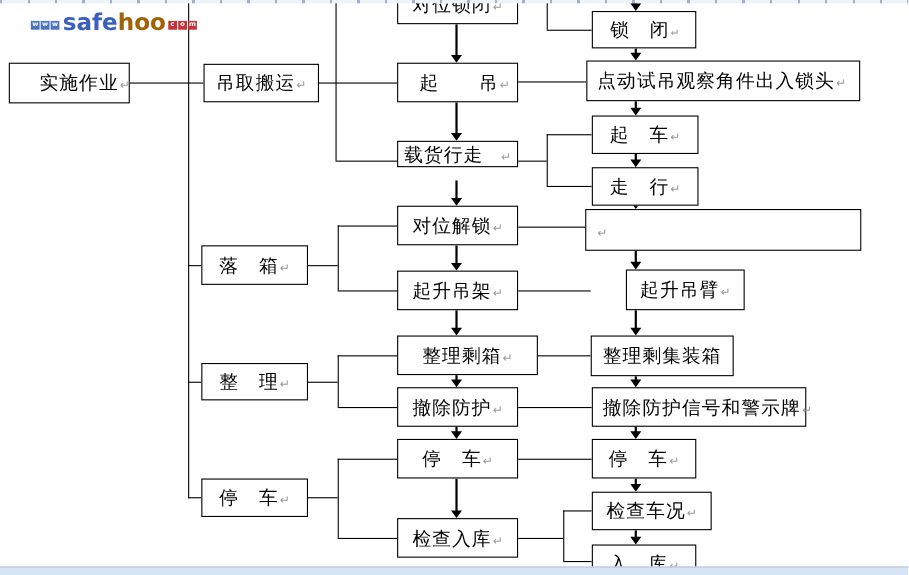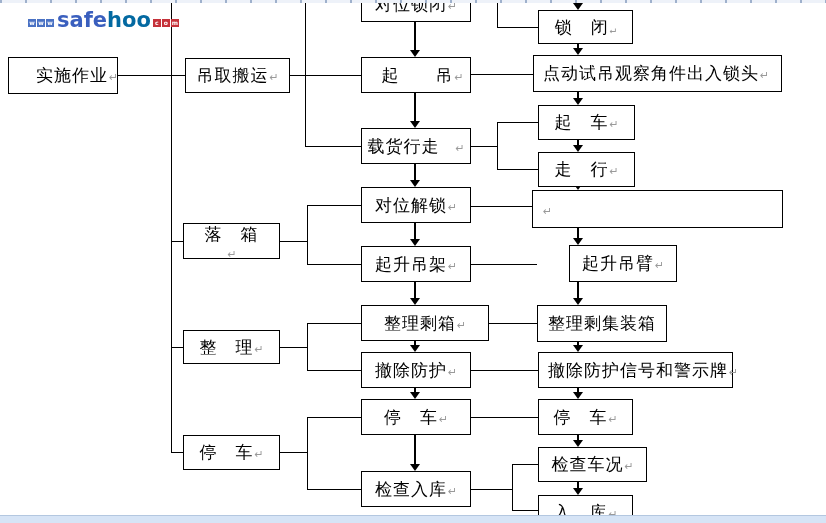--- a/index.html
+++ b/index.html
@@ -19,21 +19,21 @@
   }
   
   .logo{position:absolute;left:28px;top:12px;display:flex;align-items:flex-end;z-index:4;}
   .logo .blk{
     width:8px;height:8px;margin-right:1px;display:flex;align-items:center;justify-content:center;
     color:#fff;font-size:6px;font-weight:bold;line-height:1;margin-bottom:3px;
   }
   .logo .blk.blue{background:#4a72c4;}
   .logo .blk.red{background:#c5323a;}
   .logo-safe{color:#3a5fbe;font-weight:bold;font-size:21px;line-height:.85;margin-left:2px;}
-  .logo-hoo{color:#0369a1;font-weight:bold;font-size:21px;line-height:.85;margin-right:2px;}
+  .logo-hoo{color:#a16207;font-weight:bold;font-size:21px;line-height:.85;margin-right:2px;}
   
   .canvas{position:absolute;left:0;top:0;width:826px;height:523px;z-index:1;}
   .flow-box{
     position:absolute;box-sizing:border-box;background:#fff;border:1px solid #000;
     display:flex;align-items:center;justify-content:center;white-space:nowrap;
     font-size:17px;letter-spacing:1px;color:#000;z-index:2;
   }
   .flow-box.align-left{justify-content:flex-start;padding-left:9px;}
   .ret{color:#9a9a9a;font-size:11px;letter-spacing:0;margin-left:1px;transform:translateY(2px);}
   .flow-line{position:absolute;background:#000;z-index:1;}
@@ -135,41 +135,41 @@
       <div class="arrow-shaft" style="left: 577px; top: 482px; height: 7px;"></div>
       <div class="arrow-head" style="left: 573px; top: 488px;"></div>
       <div class="flow-box" style="left: 8px; top: 57px; width: 110px; height: 37px; padding-left: 28px;">
         <span>实施作业</span>
         <span class="ret">↵</span>
       </div>
       <div class="flow-box" style="left: 185px; top: 58px; width: 105px; height: 35px;">
         <span>吊取搬运</span>
         <span class="ret">↵</span>
       </div>
-      <div class="flow-box" style="left: 183px; top: 223px; width: 97px; height: 36px; flex-direction: column;">
+      <div class="flow-box" style="left: 183px; top: 223px; width: 97px; height: 36px;">
         <span>落　箱</span>
         <span class="ret">↵</span>
       </div>
       <div class="flow-box" style="left: 183px; top: 330px; width: 97px; height: 34px;">
         <span>整　理</span>
         <span class="ret">↵</span>
       </div>
       <div class="flow-box" style="left: 183px; top: 435px; width: 97px; height: 35px;">
         <span>停　车</span>
         <span class="ret">↵</span>
       </div>
       <div class="flow-box" style="left: 361px; top: -14px; width: 110px; height: 36px;">
         <span>对位锁闭</span>
         <span class="ret">↵</span>
       </div>
       <div class="flow-box" style="left: 361px; top: 57px; width: 110px; height: 36px; padding-left: 13px;">
         <span>起　　吊</span>
         <span class="ret">↵</span>
       </div>
-      <div class="flow-box" style="left: 361px; top: 128px; width: 110px; height: 36px; gap: 15px;">
+      <div class="flow-box" style="left: 361px; top: 128px; width: 110px; height: 24px; gap: 15px;">
         <span>载货行走</span>
         <span class="ret">↵</span>
       </div>
       <div class="flow-box" style="left: 361px; top: 187px; width: 110px; height: 36px;">
         <span>对位解锁</span>
         <span class="ret">↵</span>
       </div>
       <div class="flow-box" style="left: 361px; top: 246px; width: 110px; height: 36px;">
         <span>起升吊架</span>
         <span class="ret">↵</span>

